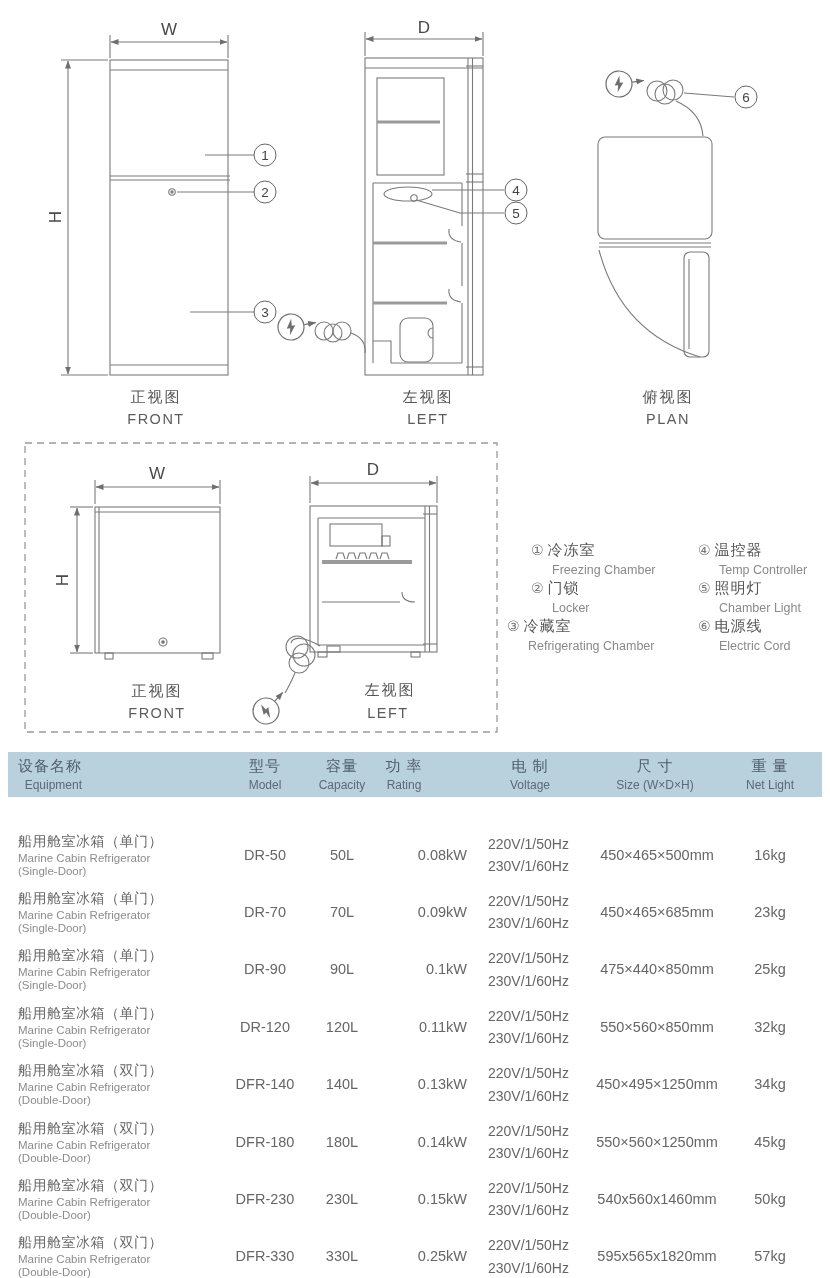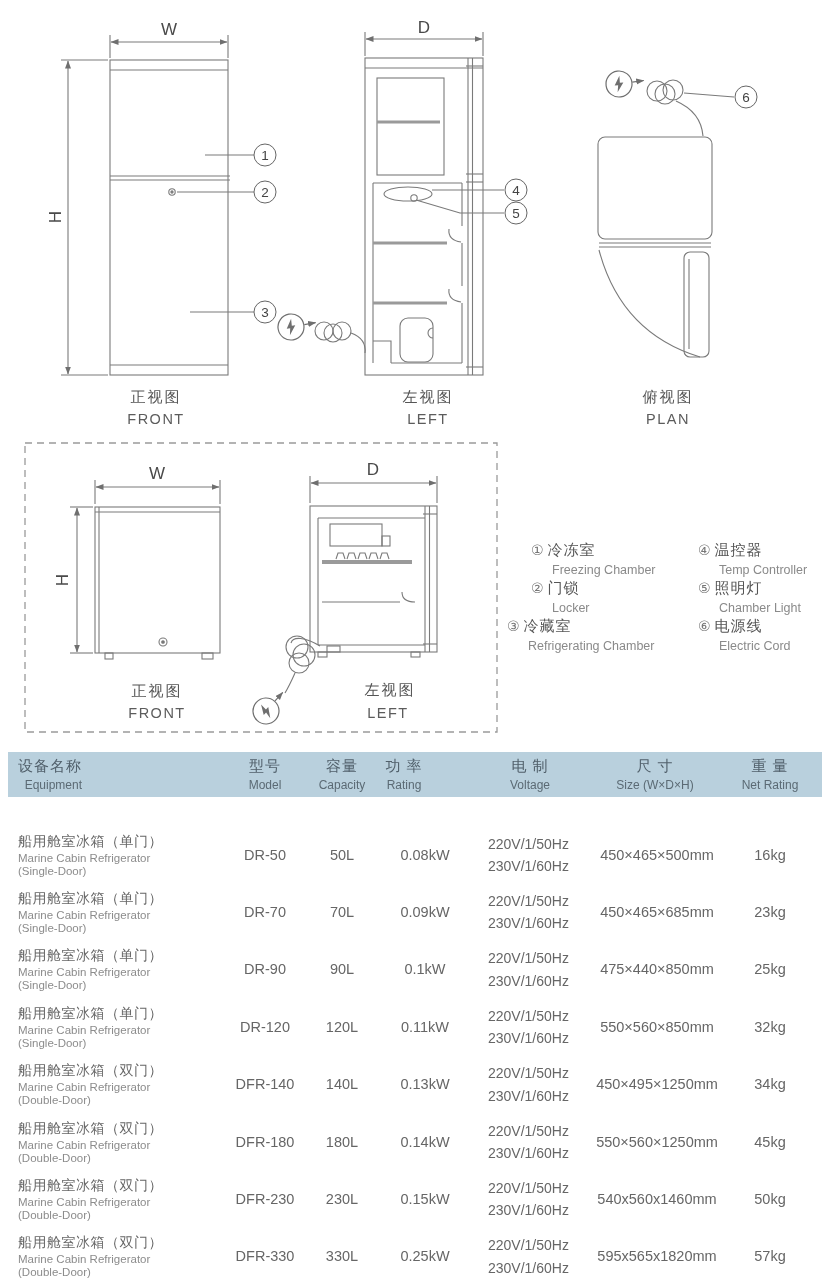--- a/index.html
+++ b/index.html
@@ -25,21 +25,21 @@
   .th .en,.th-left .en{font-size:12px;color:#5b6a74;margin-top:2px;}
   .rows{position:absolute;left:0;top:826px;width:704px;}
   .trow{position:relative;width:830px;height:57.4px;}
   .cell{position:absolute;top:50%;transform:translateY(-50%);white-space:nowrap;
         font-size:14.5px;color:#666;text-align:center;}
   .cell-equip{left:18px;text-align:left;}
   .cell-equip .nm{font-size:14px;color:#666;letter-spacing:0.5px;}
   .cell-equip .sub{font-size:11.5px;color:#8c8c8c;margin-top:1px;}
   .cell-model{left:225px;width:80px;}
   .cell-cap{left:302px;width:80px;}
-  .cell-rate{left:383px;width:84px;}
+  .cell-rate{left:383px;width:84px;text-align:right;}
   .cell-volt{left:488px;text-align:right;font-size:14px;line-height:1.6;}
   .cell-size{left:583px;width:148px;}
   .cell-wt{left:728px;width:84px;}
   svg{position:absolute;left:0;}
 </style>
 </head>
 <body>
 
 <div class="page">
 
@@ -269,21 +269,21 @@
     <div class="th" style="left:522px">
       <div class="cn">电 制</div>
       <div class="en">Voltage</div>
     </div>
     <div class="th" style="left:647px">
       <div class="cn">尺 寸</div>
       <div class="en">Size (W×D×H)</div>
     </div>
     <div class="th" style="left:762px">
       <div class="cn">重 量</div>
-      <div class="en">Net Rating</div>
+      <div class="en">Net Light</div>
     </div>
   </div>
 
   <div class="rows">
 
     <div class="trow">
       <div class="cell cell-equip">
         <div class="nm">船用舱室冰箱（单门）</div>
         <div class="sub">Marine Cabin Refrigerator</div>
         <div class="sub">(Single-Door)</div>

